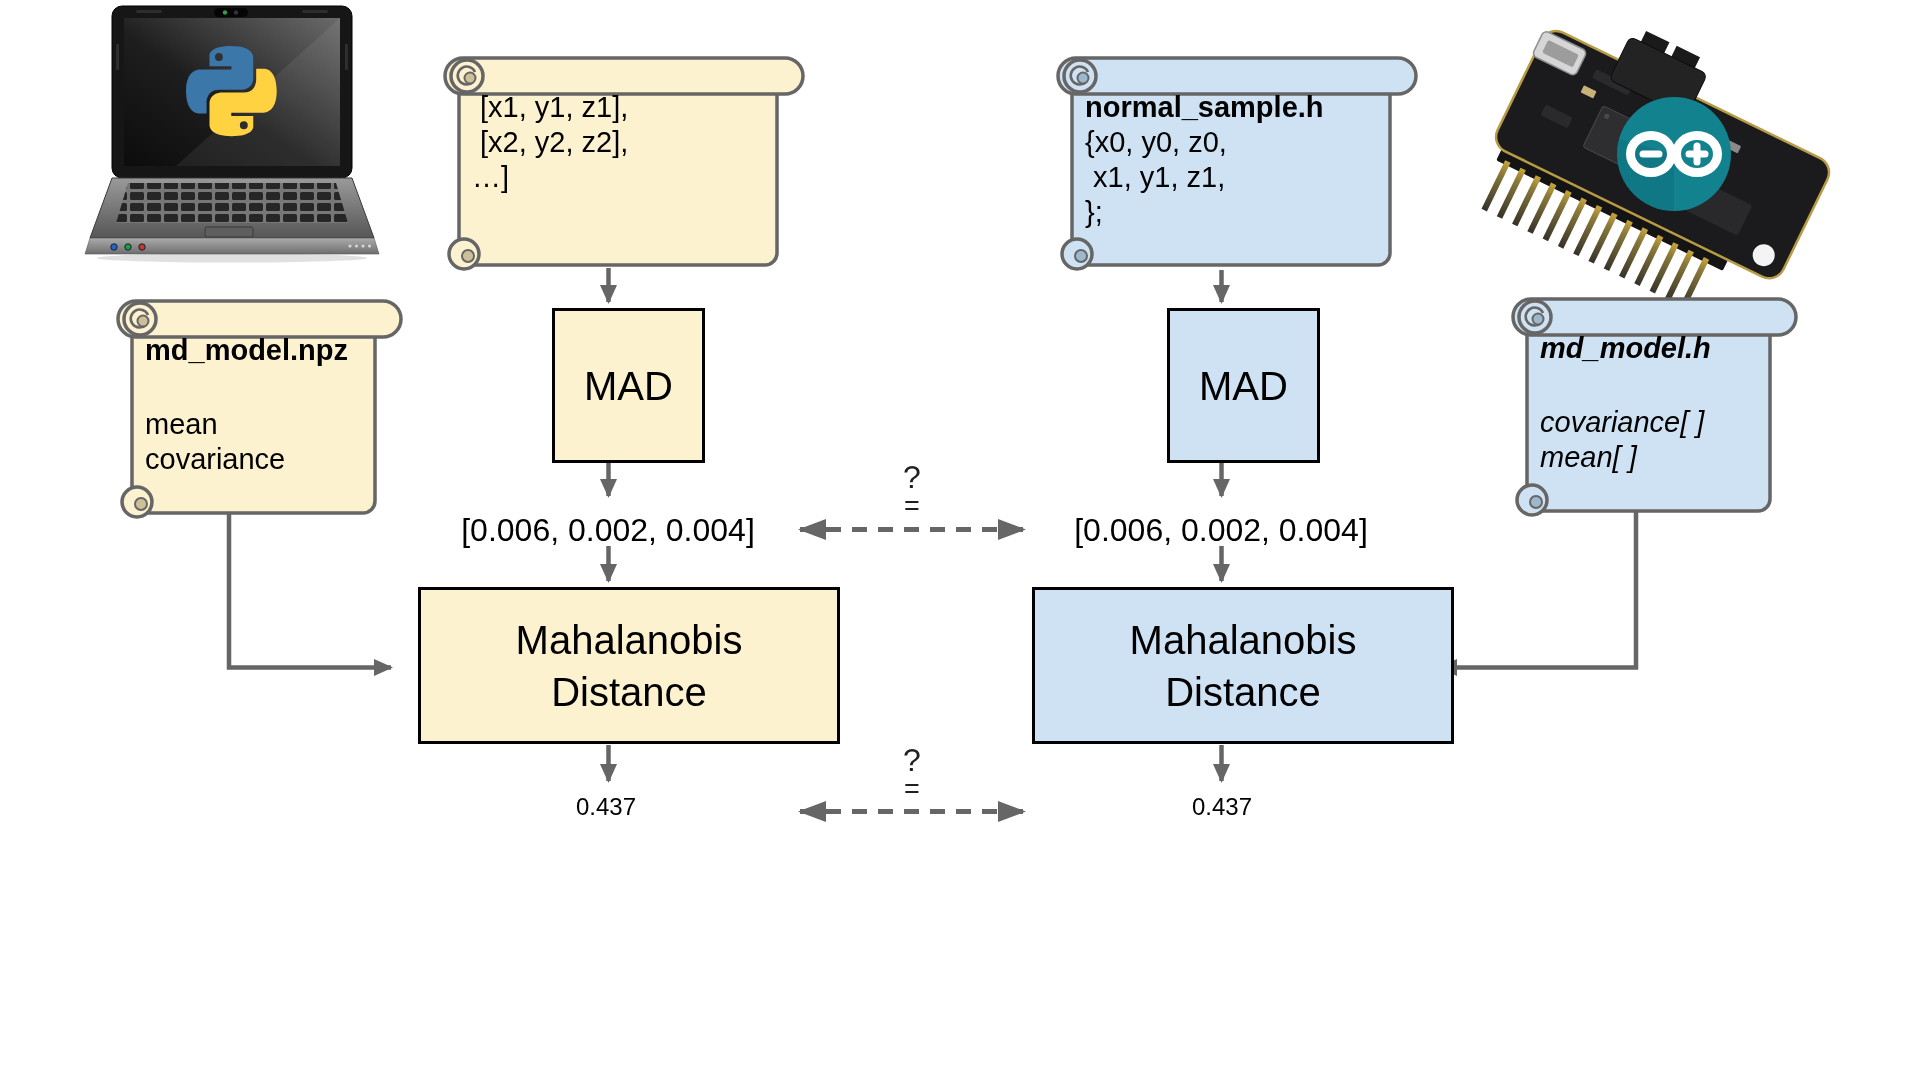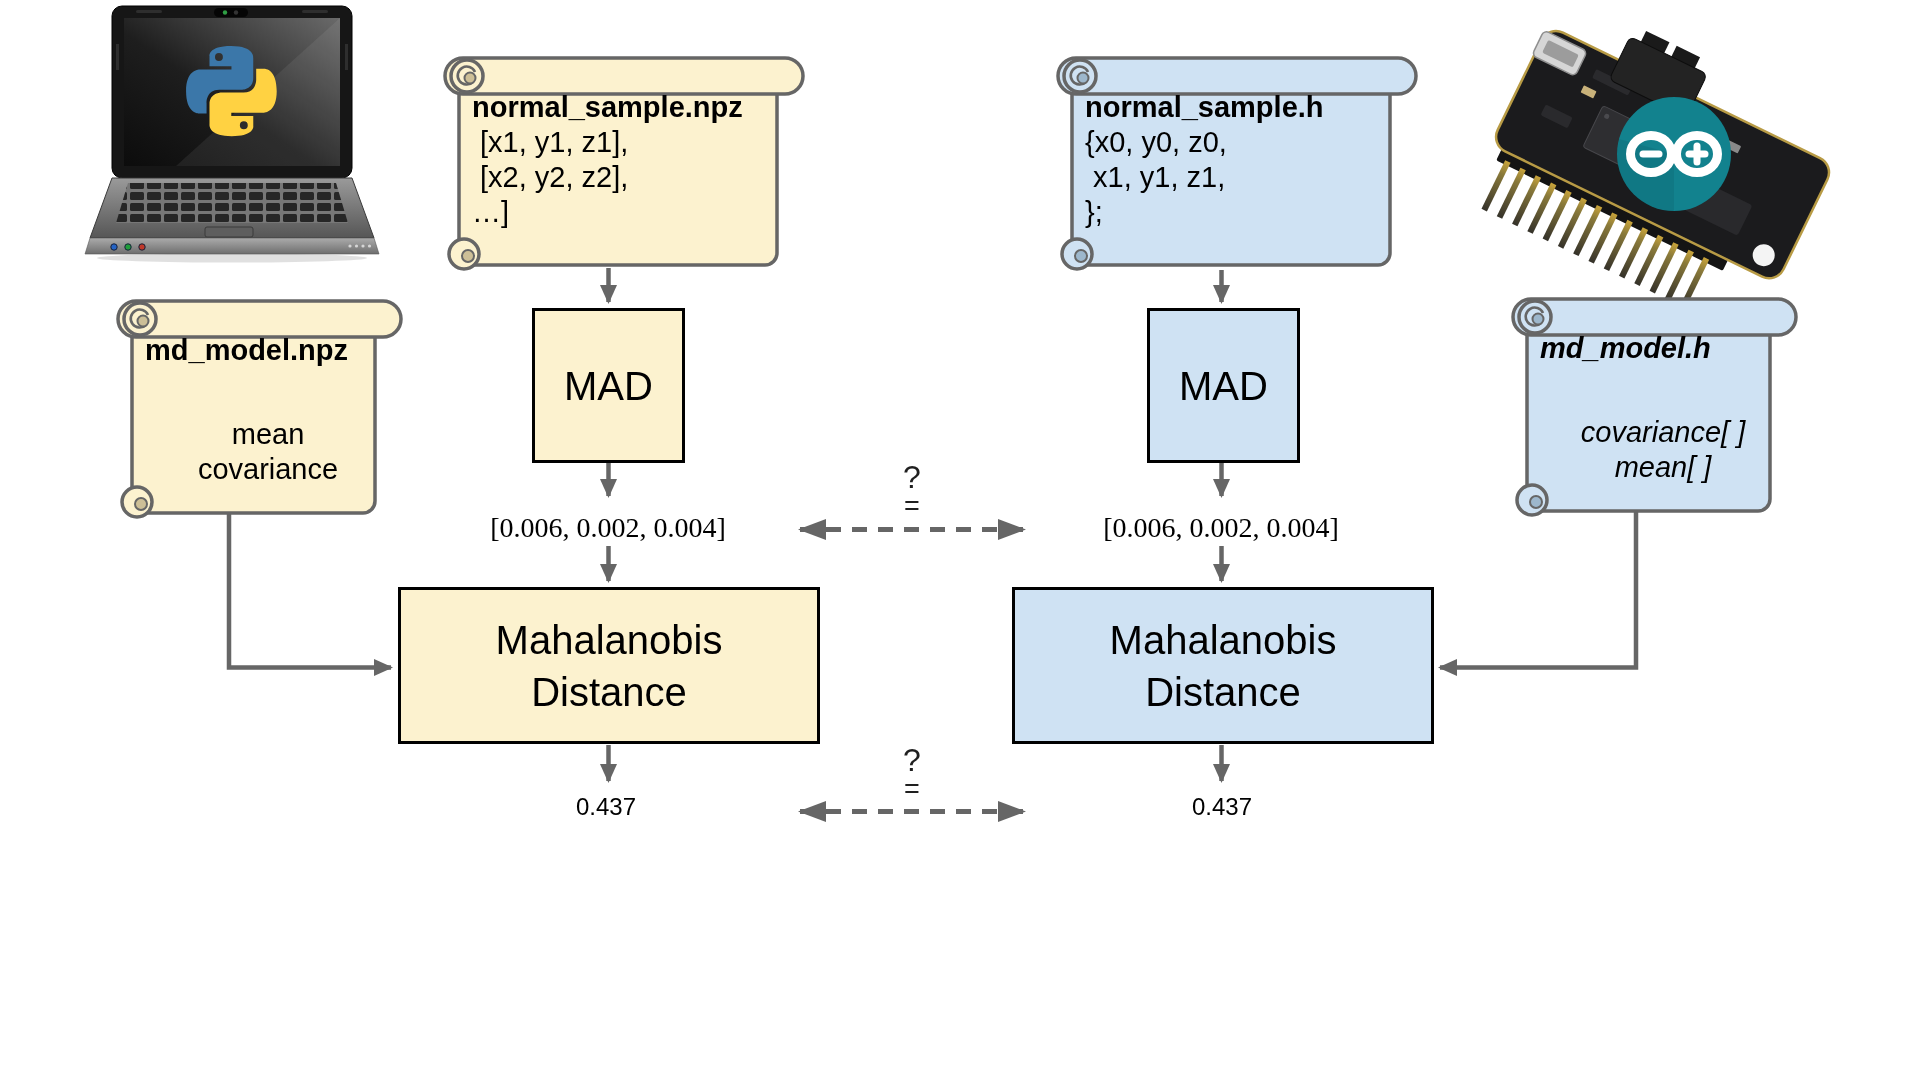--- a/index.html
+++ b/index.html
@@ -14,31 +14,31 @@
   .scroll svg{position:absolute;left:0;top:0;width:100%;height:100%;}
   .scroll .bar,.scroll .body,.scroll .curl{stroke:#666666;stroke-width:3.5px;}
   .scroll .curlin{fill:none;stroke:#666666;stroke-width:2.6px;}
   .yellow .bar,.yellow .body,.yellow .curl{fill:#fcf2cf;}
   .yellow .curlcore{fill:#cdbf97;stroke:#666;stroke-width:2px;}
   .blue .bar,.blue .body,.blue .curl{fill:#cfe2f3;}
   .blue .curlcore{fill:#9db7cc;stroke:#666;stroke-width:2px;}
   .scroll-text{position:absolute;left:29px;top:38px;right:12px;}
   .scroll-title{font-weight:700;font-size:29px;line-height:35px;white-space:pre;}
   .scroll-line{font-size:29px;line-height:35px;white-space:pre;}
-  .model .scroll-lines{margin-top:49px;text-align:center;}
+  .model .scroll-lines{margin-top:39px;}
   
   .node{
     position:absolute;box-sizing:border-box;border:3.5px solid #000;
     display:flex;flex-direction:column;align-items:center;justify-content:center;
-    text-align:center;font-size:40px;line-height:52px;
+    text-align:center;font-size:40px;line-height:52px;margin-left:20px;
   }
   .node.yellowfill{background:#fcf2cf;}
   .node.bluefill{background:#cfe2f3;}
   
-  .value{position:absolute;transform:translateX(-50%);font-size:28px;white-space:nowrap;font-family:Liberation Serif, serif;}
+  .value{position:absolute;transform:translateX(-50%);font-size:32px;white-space:nowrap;}
   .result{position:absolute;transform:translateX(-50%);font-size:24px;white-space:nowrap;}
   .qeq{position:absolute;transform:translateX(-50%);text-align:center;color:#1f1f1f;}
   .qeq .q{font-size:32px;line-height:32px;}
   .qeq .e{font-size:27px;line-height:26px;}
   
   #connectors{position:absolute;left:0;top:0;pointer-events:none;}
   #connectors .solid{stroke:#666666;stroke-width:4.5px;fill:none;}
   #connectors .dashed{stroke:#666666;stroke-width:5px;fill:none;stroke-dasharray:15 11;}
 </style>
 </head>
@@ -188,21 +188,20 @@
     <svg viewBox="0 0 362 220">
       <rect class="body" x="16" y="22" width="318" height="191" rx="12"></rect>
       <circle class="curl" cx="21" cy="202" r="15"></circle>
         <circle class="curlcore" cx="25" cy="204" r="6"></circle>
       <rect class="bar" x="2" y="6" width="358" height="36" rx="18"></rect>
       <circle class="curl" cx="24" cy="24" r="16"></circle>
         <path class="curlin" d="M32 20 a9 9 0 1 0 -2 10"></path>
         <circle class="curlcore" cx="27" cy="26" r="5.5"></circle>
     </svg>
     <div class="scroll-text">
-      <div class="scroll-title">normal_sample.npz</div>
       <div class="scroll-lines">
         <div class="scroll-line"> [x1, y1, z1],</div>
         <div class="scroll-line"> [x2, y2, z2],</div>
         <div class="scroll-line">…]</div>
       </div>
     </div>
   </div>
 
   <div class="scroll blue sample" style="left:1056px;top:52px;width:362px;height:220px;">
     <svg viewBox="0 0 362 220">

